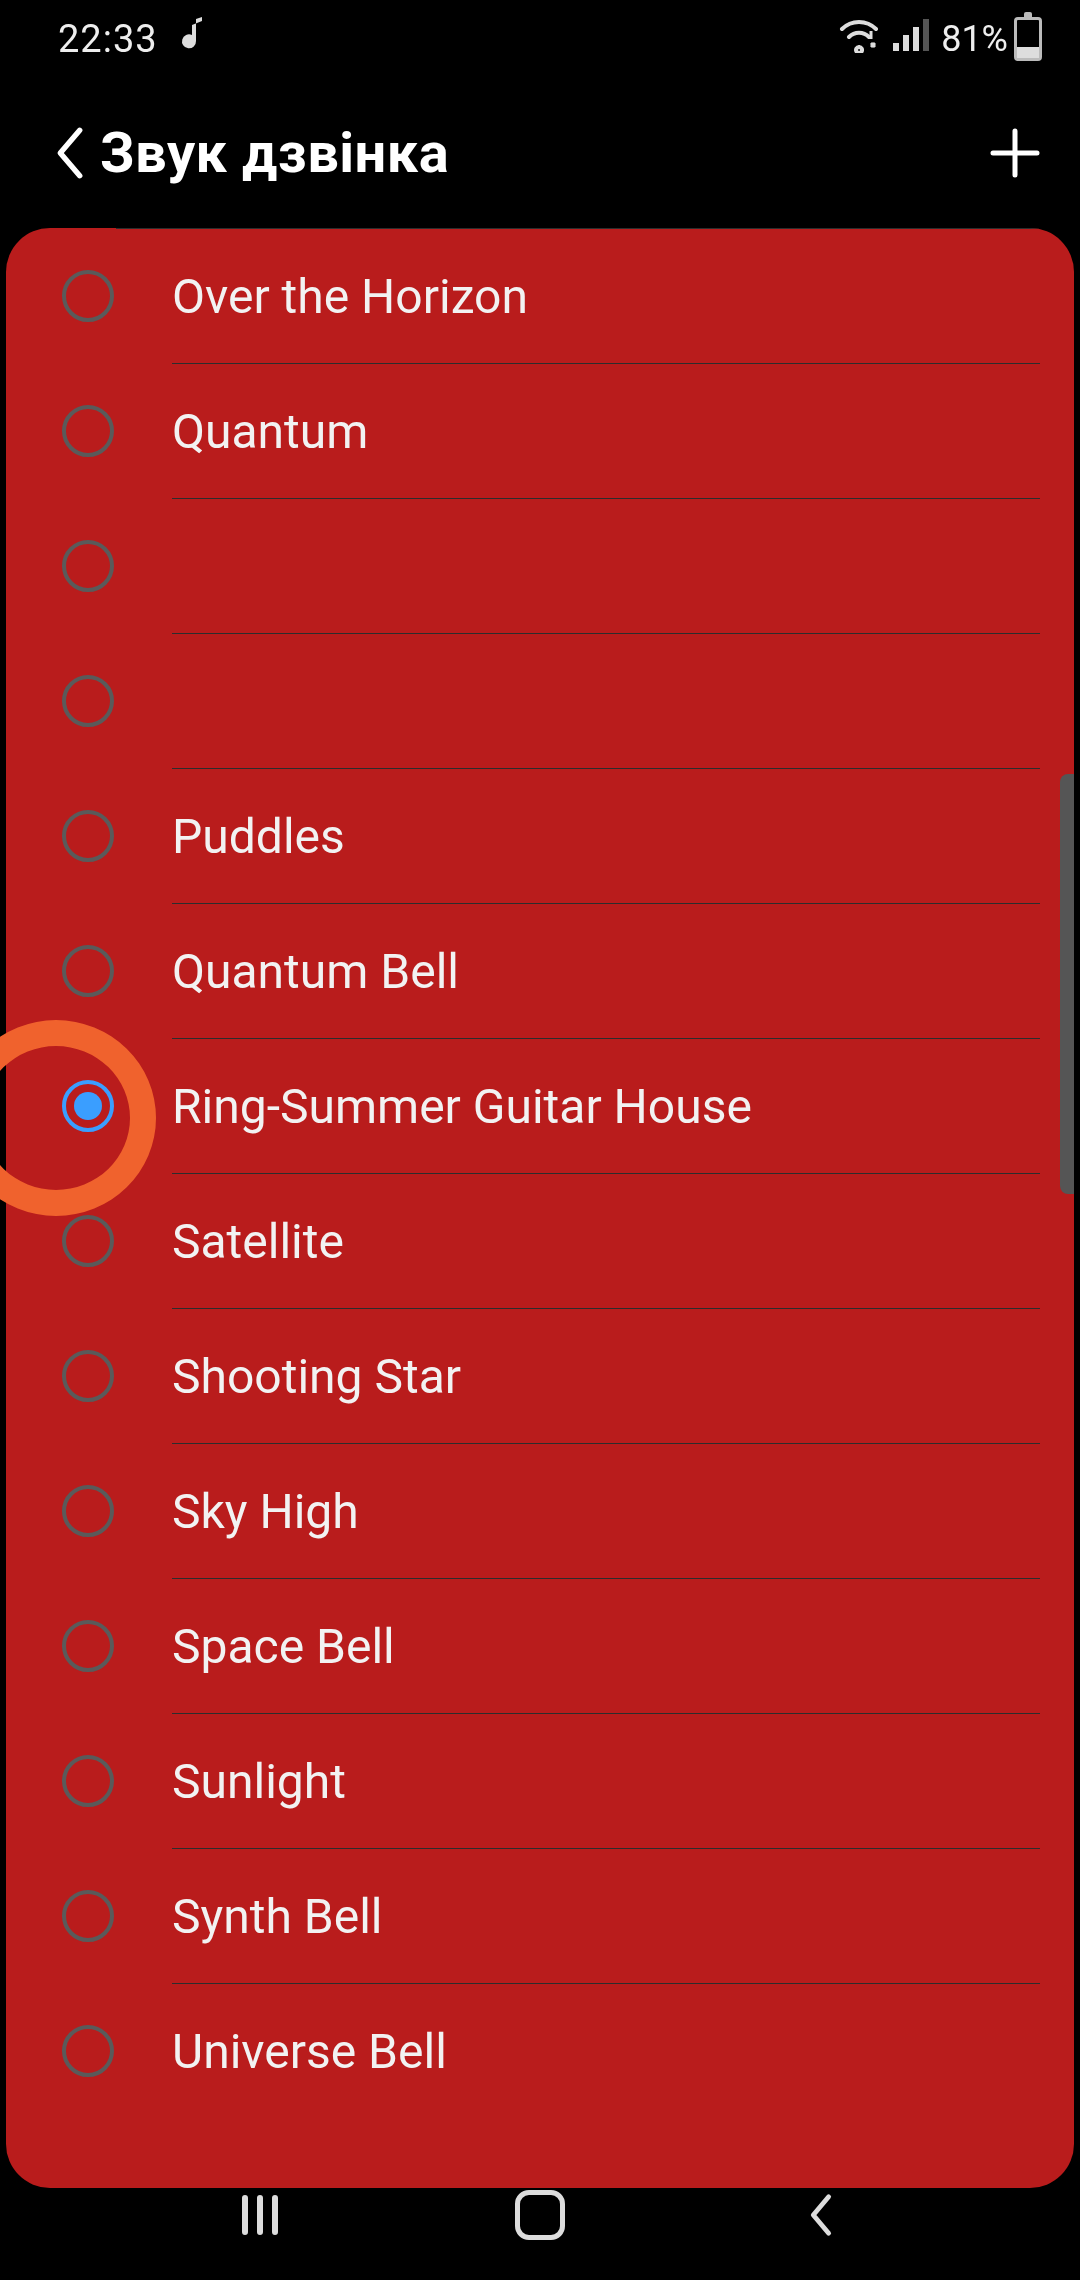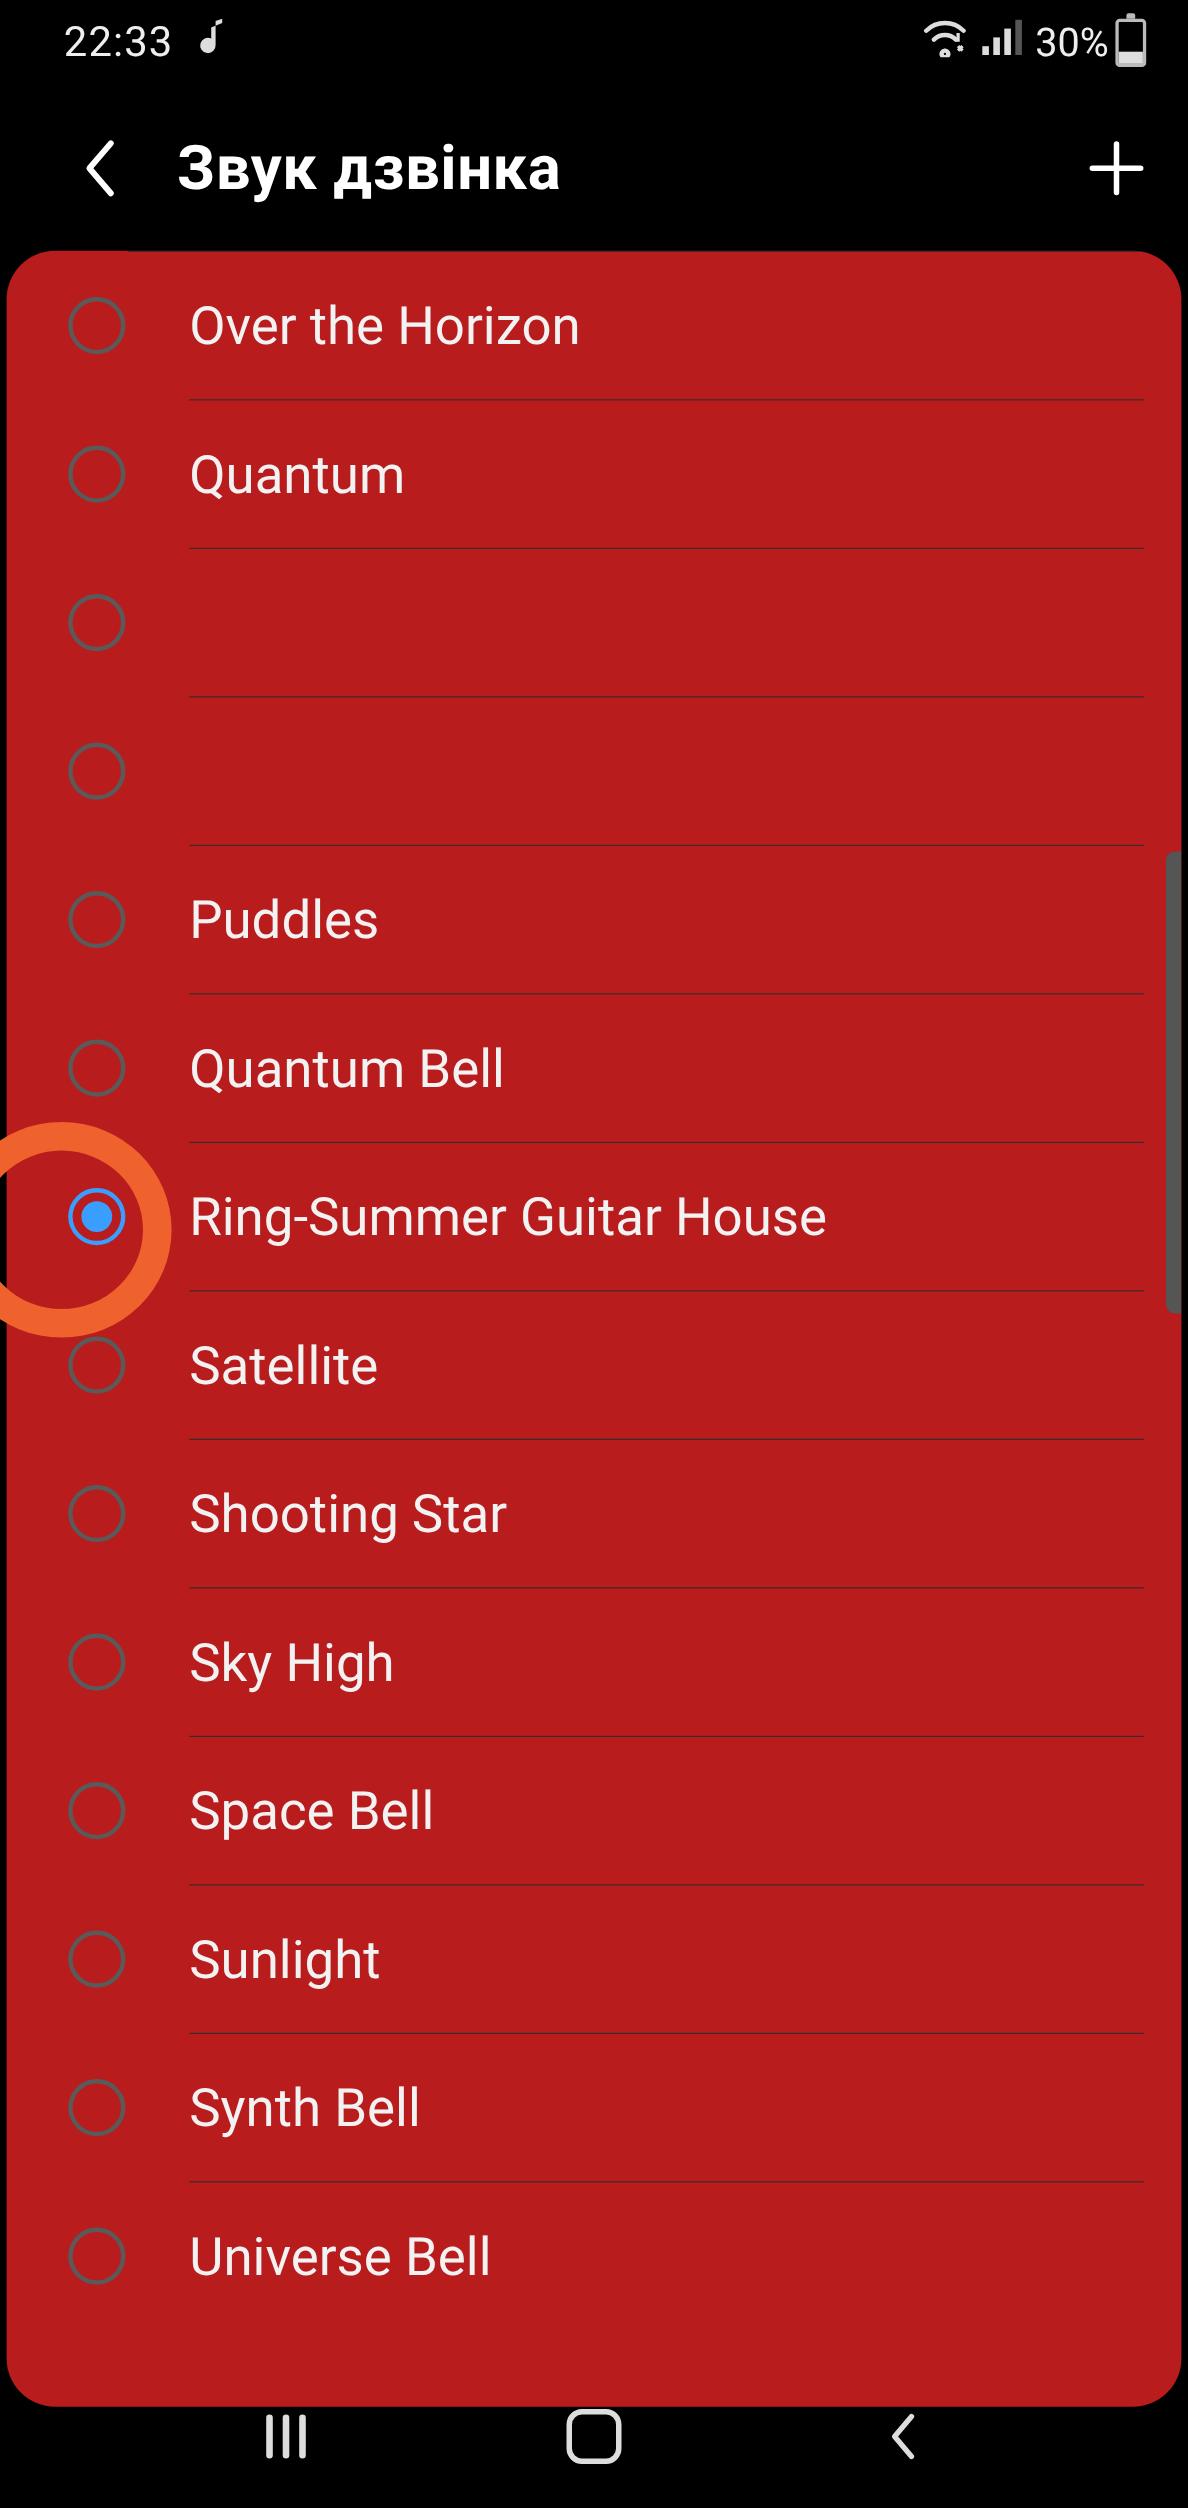--- a/index.html
+++ b/index.html
@@ -52,22 +52,20 @@
     width: 100%; height: 30%;
     background: #ddd;
   }
 
   
   .app-bar {
     height: 150px;
     display: flex;
     align-items: center;
     padding: 0 30px 0 40px;
-    gap: 40px;
-    margin-left: 21px;
   }
   .back-btn {
     width: 60px; height: 60px;
     display:flex; align-items:center; justify-content:center;
   }
   .back-btn svg { width: 34px; height: 54px; }
   .app-title {
     flex: 1;
     font-size: 56px;
     font-weight: 700;
@@ -195,21 +193,21 @@
     </span>
     <span class="signal-icon">
       <svg width="40" height="36" viewBox="0 0 40 36">
         <rect x="2" y="26" width="6" height="8" fill="#ddd"></rect>
         <rect x="12" y="18" width="6" height="16" fill="#ddd"></rect>
         <rect x="22" y="10" width="6" height="24" fill="#ddd"></rect>
         <rect x="32" y="2" width="6" height="32" fill="#555"></rect>
       </svg>
     </span>
     <span class="battery">
-      <span class="battery-pct">30%</span>
+      <span class="battery-pct">81%</span>
       <span class="battery-shell">
           <span class="battery-fill"></span>
         </span>
     </span>
   </div>
 </div>
 
 <div class="app-bar">
   <div class="back-btn">
     <svg viewBox="0 0 30 50">

